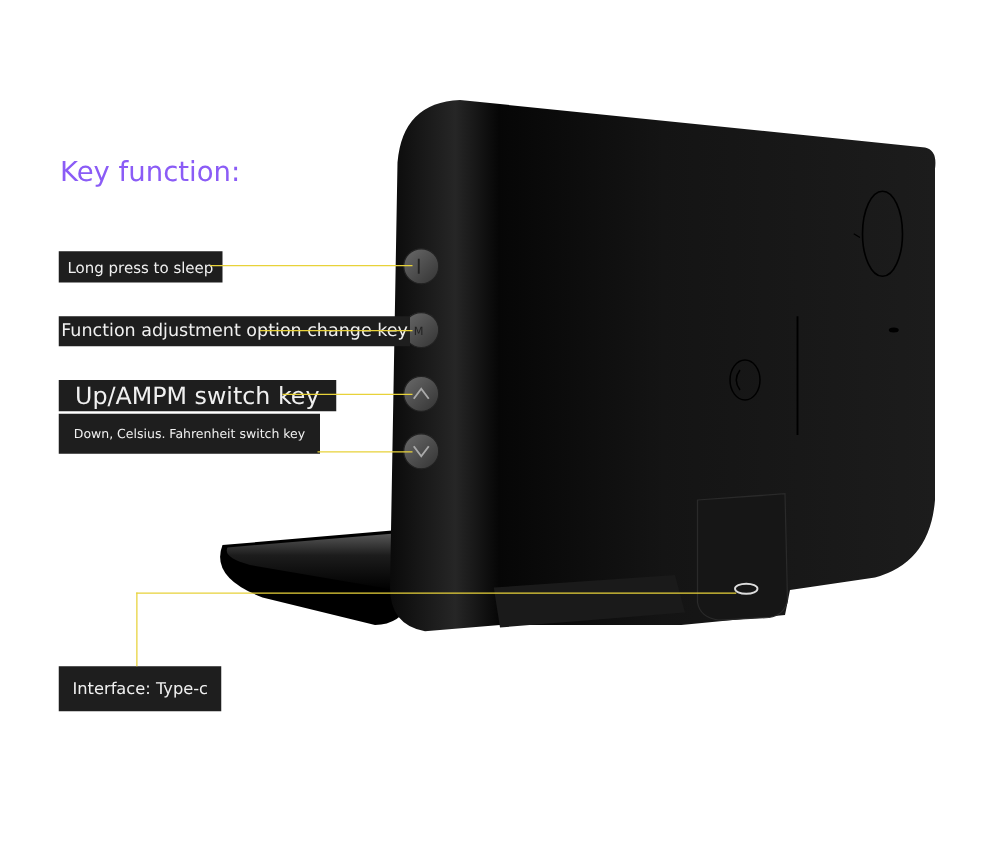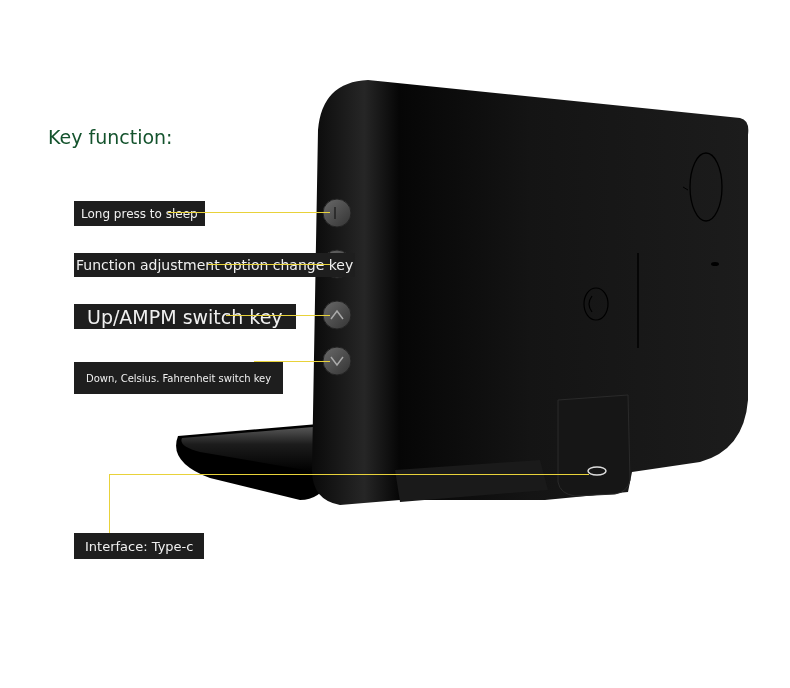--- a/index.html
+++ b/index.html
@@ -1,20 +1,20 @@
 <!DOCTYPE html>
 <html><head>
   <meta charset="utf-8">
   <style>
     html, body { margin: 0; padding: 0; background: #ffffff; }
     body { width: 790px; height: 688px; position: relative; overflow: hidden;
            font-family: "DejaVu Sans", sans-serif; }
-    .heading { position: absolute; left: 48px; top: 126px; font-size: 19px; color: #14532d; }
+    .heading { position: absolute; left: 48px; top: 126px; font-size: 22px; color: #8b5cf6; }
     .label { position: absolute; background: #1e1e1e; color: #f0f0f0; white-space: nowrap;
-             padding: 0 7px; display: flex; align-items: center; box-sizing: border-box; margin-left: 27px; }
+             padding: 0 7px; display: flex; align-items: center; box-sizing: border-box; }
     .leader { position: absolute; background: #e8d23a; height: 1px; }
     .vleader { position: absolute; background: #e8d23a; width: 1px; }
     svg.device { position: absolute; left: 0; top: 0; }
   </style>
 </head>
 <body>
 
 <svg class="device" width="790" height="688" viewBox="0 0 790 688">
   <defs>
     <linearGradient id="bodyGrad" x1="0" y1="0" x2="1" y2="0">
@@ -72,18 +72,18 @@
 
 <div class="label" style="left:47px;top:201px;height:25px;font-size:12px;">Long press to sleep</div>
 <div class="leader" style="left:168px;top:212px;width:162px;"></div>
 
 <div class="label" style="left:47px;top:253px;height:24px;font-size:14px;padding:0 2px;">Function adjustment option change key</div>
 <div class="leader" style="left:208px;top:264px;width:122px;"></div>
 
 <div class="label" style="left:47px;top:304px;height:25px;font-size:19px;padding:0 13px;">Up/AMPM switch key</div>
 <div class="leader" style="left:226px;top:315px;width:104px;"></div>
 
-<div class="label" style="left:47px;top:362px;height:26px;font-size:10px;padding:16px 12px;">Down, Celsius. Fahrenheit switch key</div>
+<div class="label" style="left:47px;top:331px;height:26px;font-size:10px;padding:16px 12px;">Down, Celsius. Fahrenheit switch key</div>
 <div class="leader" style="left:254px;top:361px;width:76px;"></div>
 
-<div class="label" style="left:47px;top:533px;height:26px;font-size:13px;padding:12px 11px;">Interface: Type-c</div>
+<div class="label" style="left:47px;top:533px;height:36px;font-size:13px;padding:12px 11px;">Interface: Type-c</div>
 <div class="vleader" style="left:109px;top:474px;height:59px;"></div>
 <div class="leader" style="left:109px;top:474px;width:480px;"></div>
 
 </body></html>

